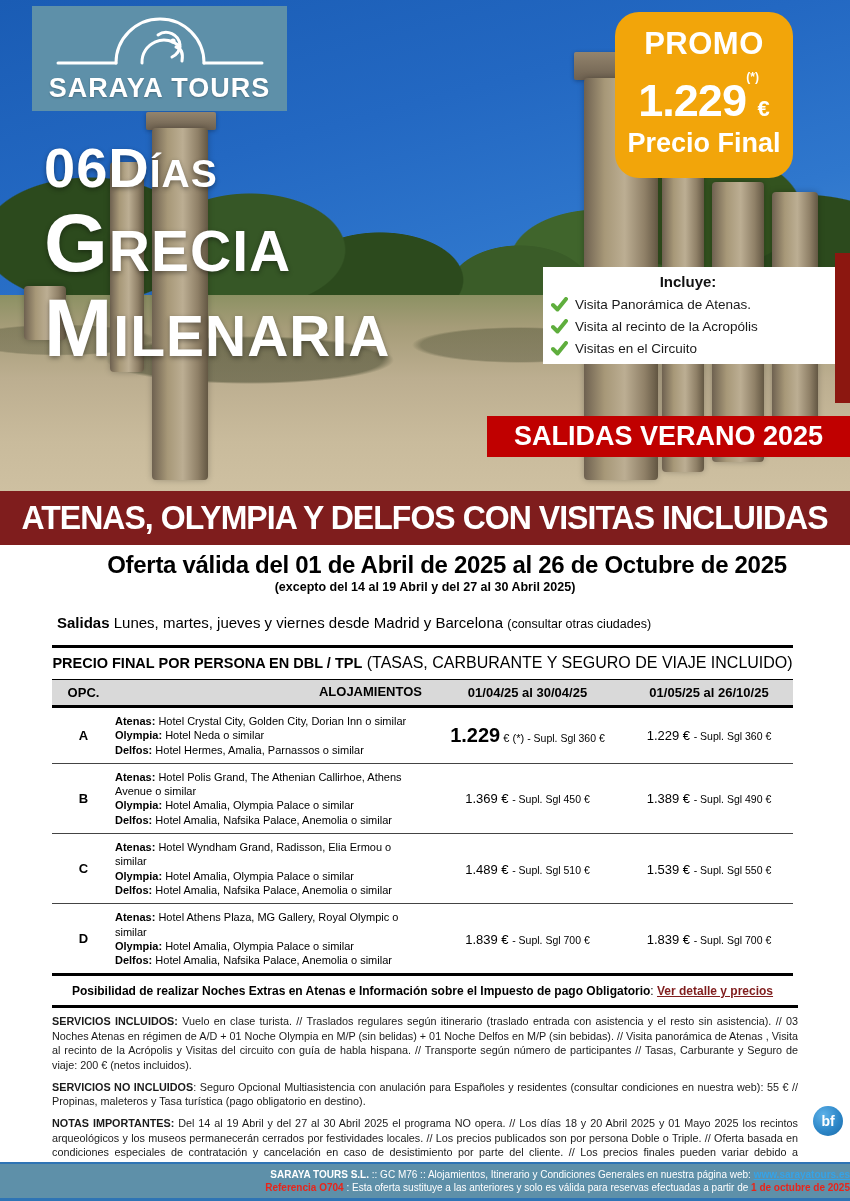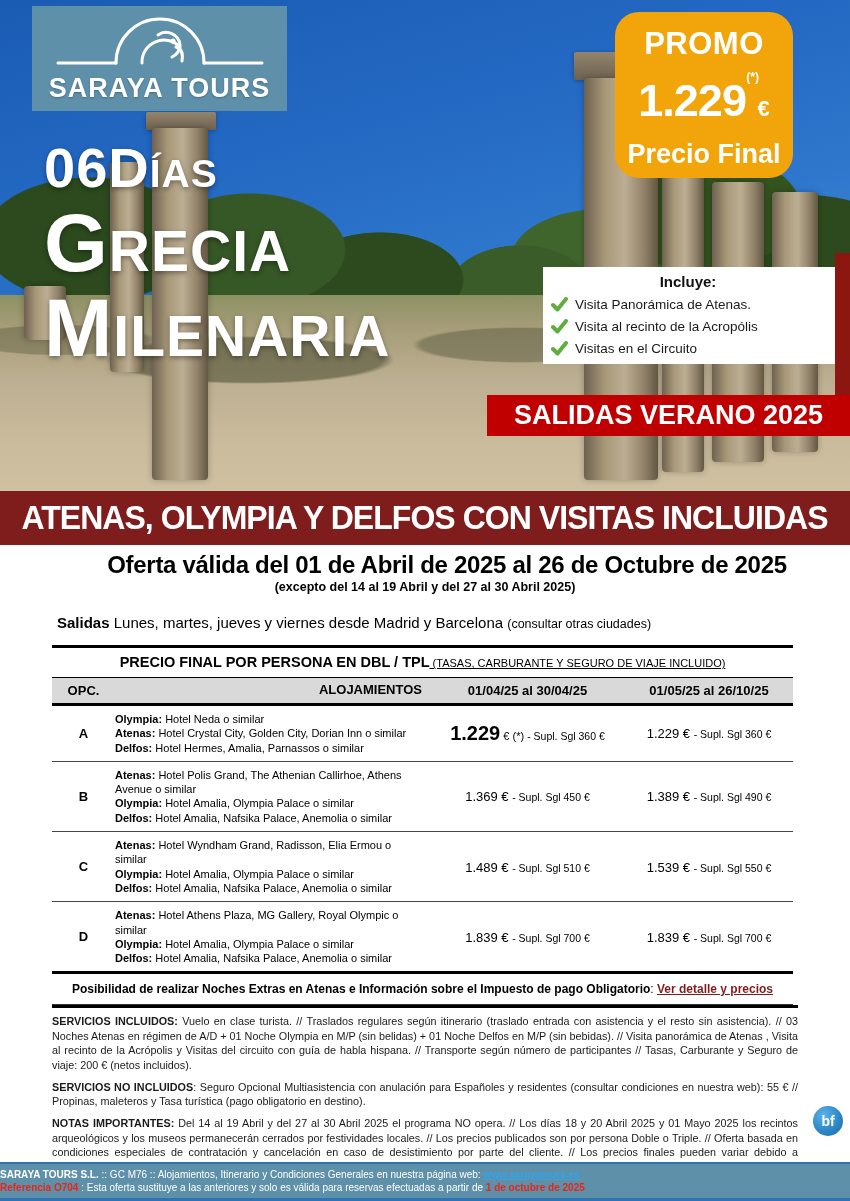--- a/index.html
+++ b/index.html
@@ -43,59 +43,59 @@
     text-shadow:0 1px 2px rgba(0,0,0,.25); }
 
   
   .promo-box { position:absolute; left:615px; top:12px; width:178px; height:166px;
     background:#f2a50a; border-radius:24px; color:#fff; text-align:center; z-index:6;
     display:flex; flex-direction:column; align-items:center; }
   .promo-label { font-size:31px; font-weight:bold; margin-top:14px; letter-spacing:.5px; }
   .promo-ast { font-size:12px; font-weight:bold; align-self:flex-end; margin:8px 34px -6px 0; }
   .promo-price { font-size:45px; font-weight:bold; line-height:1; letter-spacing:-1px; }
   .promo-price .euro { font-size:22px; font-weight:bold; letter-spacing:0; }
-  .promo-final { font-size:27px; font-weight:bold; margin-top:16px; }
+  .promo-final { font-size:27px; font-weight:bold; margin-top:5px; }
 
   
   .hero-title { position:absolute; left:44px; top:140px; color:#fff; z-index:5;
     text-shadow:0 2px 5px rgba(0,0,0,.38); font-variant:small-caps; }
   .ht-days { font-size:56px; font-weight:bold; line-height:1; letter-spacing:1px; }
   .ht-line { font-size:82px; font-weight:bold; line-height:.94; letter-spacing:1px; margin-top:8px; }
 
   
   .incluye { position:absolute; left:543px; top:267px; width:292px; height:97px;
     background:#fff; z-index:6; padding:6px 10px 6px 8px; }
   .inc-title { text-align:center; font-weight:bold; font-size:15px; color:#111; margin-bottom:4px; }
   .inc-item { display:flex; gap:7px; font-size:13.5px; color:#1a1a1a; margin-top:7px; }
   .inc-check { width:17px; height:15px; flex:0 0 auto; }
 
   
   .red-strip { position:absolute; left:835px; top:253px; width:15px; height:150px; background:#8c1710; z-index:5; }
-  .salidas-banner { position:absolute; left:487px; top:395px; width:363px; height:41px;
+  .salidas-banner { position:absolute; left:487px; top:416px; width:363px; height:41px;
     background:#c00000; color:#fff; font-size:27px; font-weight:bold; letter-spacing:0;
     display:flex; align-items:center; justify-content:center; z-index:6; }
 
   
   .orange-banner { position:absolute; left:0; top:491px; width:850px; height:54px;
     background:#7f1d1d; color:#fff; display:flex; align-items:center; justify-content:center; }
   .orange-banner span { font-size:33px; font-weight:bold; letter-spacing:-1px; transform:scaleX(.97); white-space:nowrap; }
 
   .validity { position:absolute; left:0; top:551px; width:850px; text-align:center; color:#000; }
   .validity .v1 { font-size:24px; font-weight:bold; letter-spacing:-.3px;margin-left:44px; }
   .validity .v2 { font-size:12.5px; font-weight:bold; margin-top:1px; }
 
   .salidas-line { position:absolute; left:57px; top:614px; width:740px; font-size:15px; color:#000; }
   .salidas-line .small { font-size:12.5px; }
 
   
   .table-wrap { position:absolute; left:52px; top:645px; width:741px; }
   .t-topline { border-top:3px solid #000; }
   .t-caption { text-align:center; padding:6px 0 7px 0; font-size:14px; color:#000; }
   .t-caption b { font-size:14.5px; }
-  .t-caption .cap-small { font-size:11px;text-decoration:underline; }
+  .t-caption .cap-small { font-size:16px; }
   .t-header { display:flex; background:#d9d9d9; border-top:1px solid #000; border-bottom:3px solid #000;
     font-weight:bold; font-size:13px; align-items:center; height:29px; color:#000; }
   .trow { display:flex; align-items:center; border-top:1px solid #444; padding:6px 0; }
   .trow:first-of-type { border-top:none; }
   .t-body { border-bottom:3px solid #000; }
   .c-opc { width:63px; text-align:center; font-weight:bold; font-size:13px; flex:0 0 auto; }
   .c-hotels { width:315px; flex:0 0 auto; font-size:11px; line-height:1.3; color:#000; padding-right:8px; }
   .c-p1 { width:195px; flex:0 0 auto; text-align:center; }
   .c-p2 { width:168px; flex:0 0 auto; text-align:center; }
   .pxl { font-size:20px; font-weight:bold; }
@@ -110,21 +110,21 @@
     padding-top:6px; font-size:10.8px; line-height:1.36; color:#1a1a1a; text-align:justify; }
   .fine-print p { margin-bottom:7px; }
 
   .bf-logo { position:absolute; left:813px; top:1106px; width:30px; height:30px; border-radius:50%;
     background:radial-gradient(circle at 35% 30%, #5db1e8 0%, #2d87c8 55%, #1b6aa8 100%);
     color:#fff; font-weight:bold; font-size:14px; display:flex; align-items:center; justify-content:center; }
 
   
   .footer { position:absolute; left:0; top:1162px; width:850px; height:39px; background:#5e90a9;
     border-top:2px solid #2e74b5; border-bottom:3px solid #2e74b5;
-    display:flex; flex-direction:column; align-items:flex-start; justify-content:center; gap:2px;
+    display:flex; flex-direction:column; align-items:flex-end; justify-content:center; gap:2px;
     font-size:10px; color:#fff; }
   .footer .f1 b { font-weight:bold; }
   .footer a { color:#35a3e8; text-decoration:underline; font-weight:bold; }
   .footer .red { color:#e8251a; font-weight:bold; }
 </style>
 </head>
 <body>
 
 <div class="poster">
 
@@ -219,22 +219,22 @@
       <div class="c-hotels" style="text-align:right;font-size:13px;">ALOJAMIENTOS</div>
       <div class="c-p1">01/04/25 al 30/04/25</div>
       <div class="c-p2">01/05/25 al 26/10/25</div>
     </div>
 
     <div class="t-body">
 
       <div class="trow">
         <div class="c-opc">A</div>
         <div class="c-hotels">
+          <div><b>Atenas:</b><span> Hotel Crystal City, Golden City, Dorian Inn o similar</span></div>
           <div><b>Olympia:</b><span> Hotel Neda o similar</span></div>
-          <div><b>Atenas:</b><span> Hotel Crystal City, Golden City, Dorian Inn o similar</span></div>
           <div><b>Delfos:</b><span> Hotel Hermes, Amalia, Parnassos o similar</span></div>
         </div>
         <div class="c-p1"><span class="pxl">1.229</span><span class="pnote"> € (*) </span><span class="psupl">- Supl. Sgl 360 €</span></div>
         <div class="c-p2"><span class="pmain">1.229 € </span><span class="psupl">- Supl. Sgl 360 €</span></div>
       </div>
 
       <div class="trow">
         <div class="c-opc">B</div>
         <div class="c-hotels">
           <div><b>Atenas:</b><span> Hotel Polis Grand, The Athenian Callirhoe, Athens Avenue o similar</span></div>

